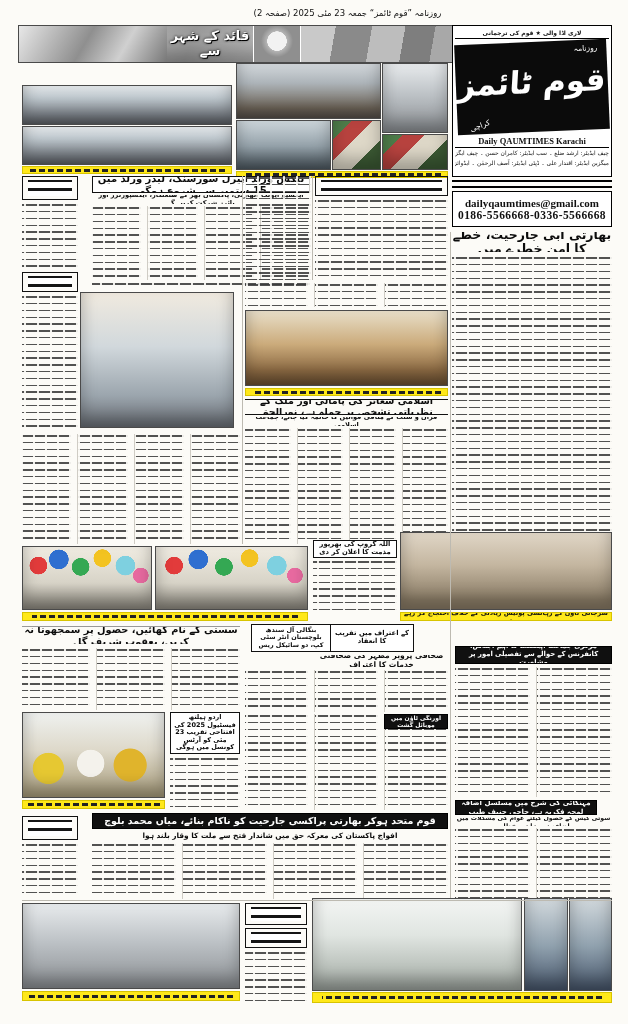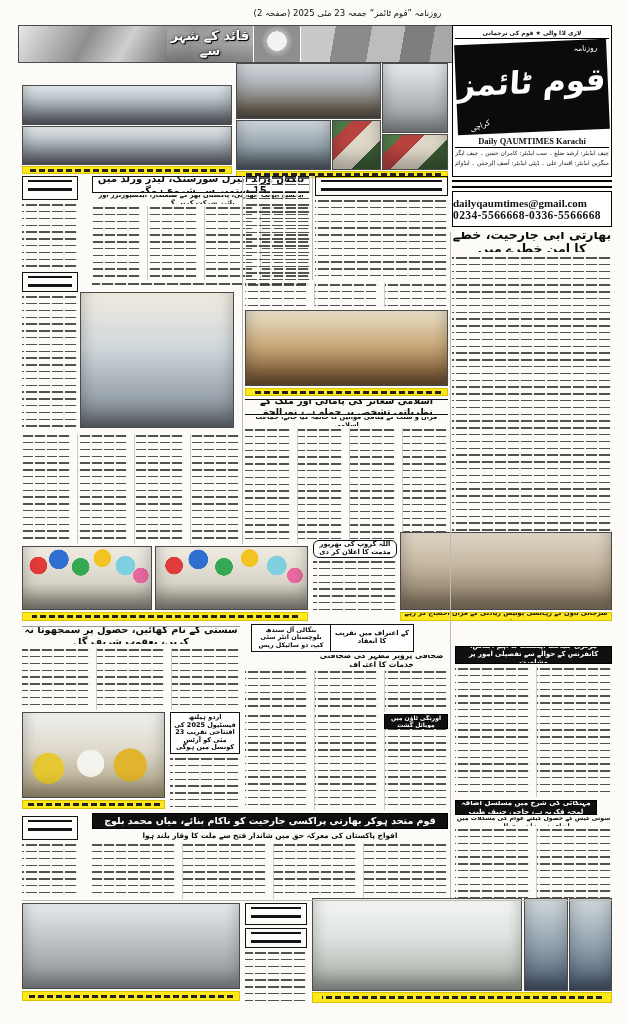--- a/index.html
+++ b/index.html
@@ -65,21 +65,21 @@
   .mast{border:1.5px solid #000;background:#fff;padding:2px;display:flex;flex-direction:column;}
   .mast .tagline{font-size:6px;font-weight:bold;text-align:center;border-bottom:1px solid #000;padding:1px 0 2px;}
   .mast .logo-box{position:relative;background:#0b0b0b;color:#fff;height:90px;margin:3px 1px;transform:rotate(-2.5deg);}
   .mast .logo-title{position:absolute;top:22px;left:0;right:0;text-align:center;font-size:31px;font-weight:bold;transform:skewX(-6deg);}
   .mast .logo-pre{position:absolute;top:4px;right:9px;font-size:7.5px;}
   .mast .logo-city{position:absolute;bottom:4px;left:12px;font-size:7.5px;transform:rotate(-18deg);}
   .mast .english{font-size:8.5px;font-weight:bold;text-align:center;direction:ltr;
     font-family:"Liberation Serif",serif;padding:1px 0;}
   .mast .staff{font-size:5.9px;line-height:1.5;text-align:center;border-top:1px solid #000;padding-top:1px;white-space:nowrap;overflow:hidden;}
   .rule2{border-top:2.5px solid #000;border-bottom:2.5px solid #000;height:8px;}
-  .contact{border:1.5px solid #000;background:#fff;text-align:left;direction:ltr;
+  .contact{border:1.5px solid #000;background:#fff;text-align:center;direction:ltr;
     font-family:"Liberation Serif",serif;font-weight:bold;display:flex;flex-direction:column;justify-content:center;}
   .contact .em{font-size:11px;}
   .contact .ph{font-size:11.5px;letter-spacing:.4px;}
   .banner-title{color:#fff;font-weight:bold;font-size:13px;line-height:1.12;
     text-shadow:0 0 3px #000,1px 1px 0 #000;display:flex;align-items:center;justify-content:center;text-align:center;}
 </style>
 </head>
 <body>
 
 <div class="sheet">
@@ -100,21 +100,21 @@
       <span class="logo-title">قوم ٹائمز</span>
       <span class="logo-city">کراچی</span>
     </div>
     <div class="english">Daily QAUMTIMES Karachi</div>
     <div class="staff">چیف ایڈیٹر: ارشد ضلع ۔ سب ایڈیٹر: کامران حسن ۔ چیف ایگزیکٹو: عبدالقادر سومرو</div>
     <div class="staff" style="border-top:none;">میگزین ایڈیٹر: اقتدار علی ۔ ڈپٹی ایڈیٹر: آصف الرحمٰن ۔ ایڈوائزر: سلطان عمران بلوچی</div>
   </div>
   <div class="abs rule2" style="left:452px;top:180px;width:160px;"></div>
   <div class="abs contact" style="left:452px;top:191px;width:160px;height:36px;">
     <div class="em">dailyqaumtimes@gmail.com</div>
-    <div class="ph">0234-5566668-0336-5566668</div>
+    <div class="ph">0186-5566668-0336-5566668</div>
   </div>
 
   <div class="abs h" style="left:452px;top:232px;width:160px;height:20px;font-size:12.5px;">بھارتی آبی جارحیت، خطے کا امن خطرے میں</div>
   <div class="abs txt" style="left:452px;top:256px;width:160px;height:288px;"></div>
 
   <div class="abs photo ph-meeting" style="left:22px;top:85px;width:210px;height:40px;"></div>
   <div class="abs photo ph-meeting" style="left:22px;top:126px;width:210px;height:39px;"></div>
   <div class="abs cap" style="left:22px;top:166px;width:210px;height:8px;">
       <div class="capline"></div>
     </div>
@@ -171,24 +171,24 @@
     <div class="col"></div>
     <div class="col"></div>
     <div class="col"></div>
   </div>
 
   <div class="abs photo ph-balloons" style="left:22px;top:546px;width:130px;height:64px;"></div>
   <div class="abs photo ph-balloons" style="left:155px;top:546px;width:153px;height:64px;"></div>
   <div class="abs cap" style="left:22px;top:612px;width:286px;height:9px;">
       <div class="capline"></div>
     </div>
-  <div class="abs h hbox" style="left:313px;top:540px;width:84px;height:18px;font-size:6.8px;border-radius:6px;">اللہ گروپ کی بھرپور مذمت کا اعلان کر دی</div>
+  <div class="abs h hbox" style="left:313px;top:540px;width:84px;height:18px;font-size:6.8px;">اللہ گروپ کی بھرپور مذمت کا اعلان کر دی</div>
   <div class="abs txt" style="left:313px;top:560px;width:84px;height:50px;"></div>
   <div class="abs photo ph-protest" style="left:400px;top:532px;width:212px;height:78px;"></div>
-  <div class="abs cap cap-text" style="left:400px;top:612px;width:212px;height:9px;">سرجانی ٹاؤن کے رہائشی پولیس زیادتی کے قرآن احتجاج کر رہے ہیں</div>
+  <div class="abs cap cap-text" style="left:400px;top:612px;width:212px;height:9px;">سرجانی ٹاؤن کے رہائشی پولیس زیادتی کے خلاف احتجاج کر رہے ہیں</div>
 
   <div class="abs h" style="left:22px;top:626px;width:218px;height:18px;font-size:9.8px;border-top:1px solid #999;">سستی کے نام کھائیں، حصول پر سمجھوتا نہ کریں، یعقوب شریف گل</div>
   <div class="abs h hbox" style="left:251px;top:624px;width:80px;height:28px;font-size:6.4px;">بنگالی آل سندھ بلوچستان انٹر سٹی کپ، دو سائیکل ریس</div>
   <div class="abs h hbox" style="left:330px;top:624px;width:84px;height:28px;font-size:6.8px;">کے اعتراف میں تقریب کا انعقاد</div>
   <div class="abs h" style="left:315px;top:655px;width:133px;height:12px;font-size:7.6px;">صحافی پرویز مظہر کی صحافتی خدمات کا اعتراف</div>
 
   <div class="abs cols" style="left:22px;top:648px;width:218px;height:62px;">
     <div class="col"></div>
     <div class="col"></div>
     <div class="col"></div>

